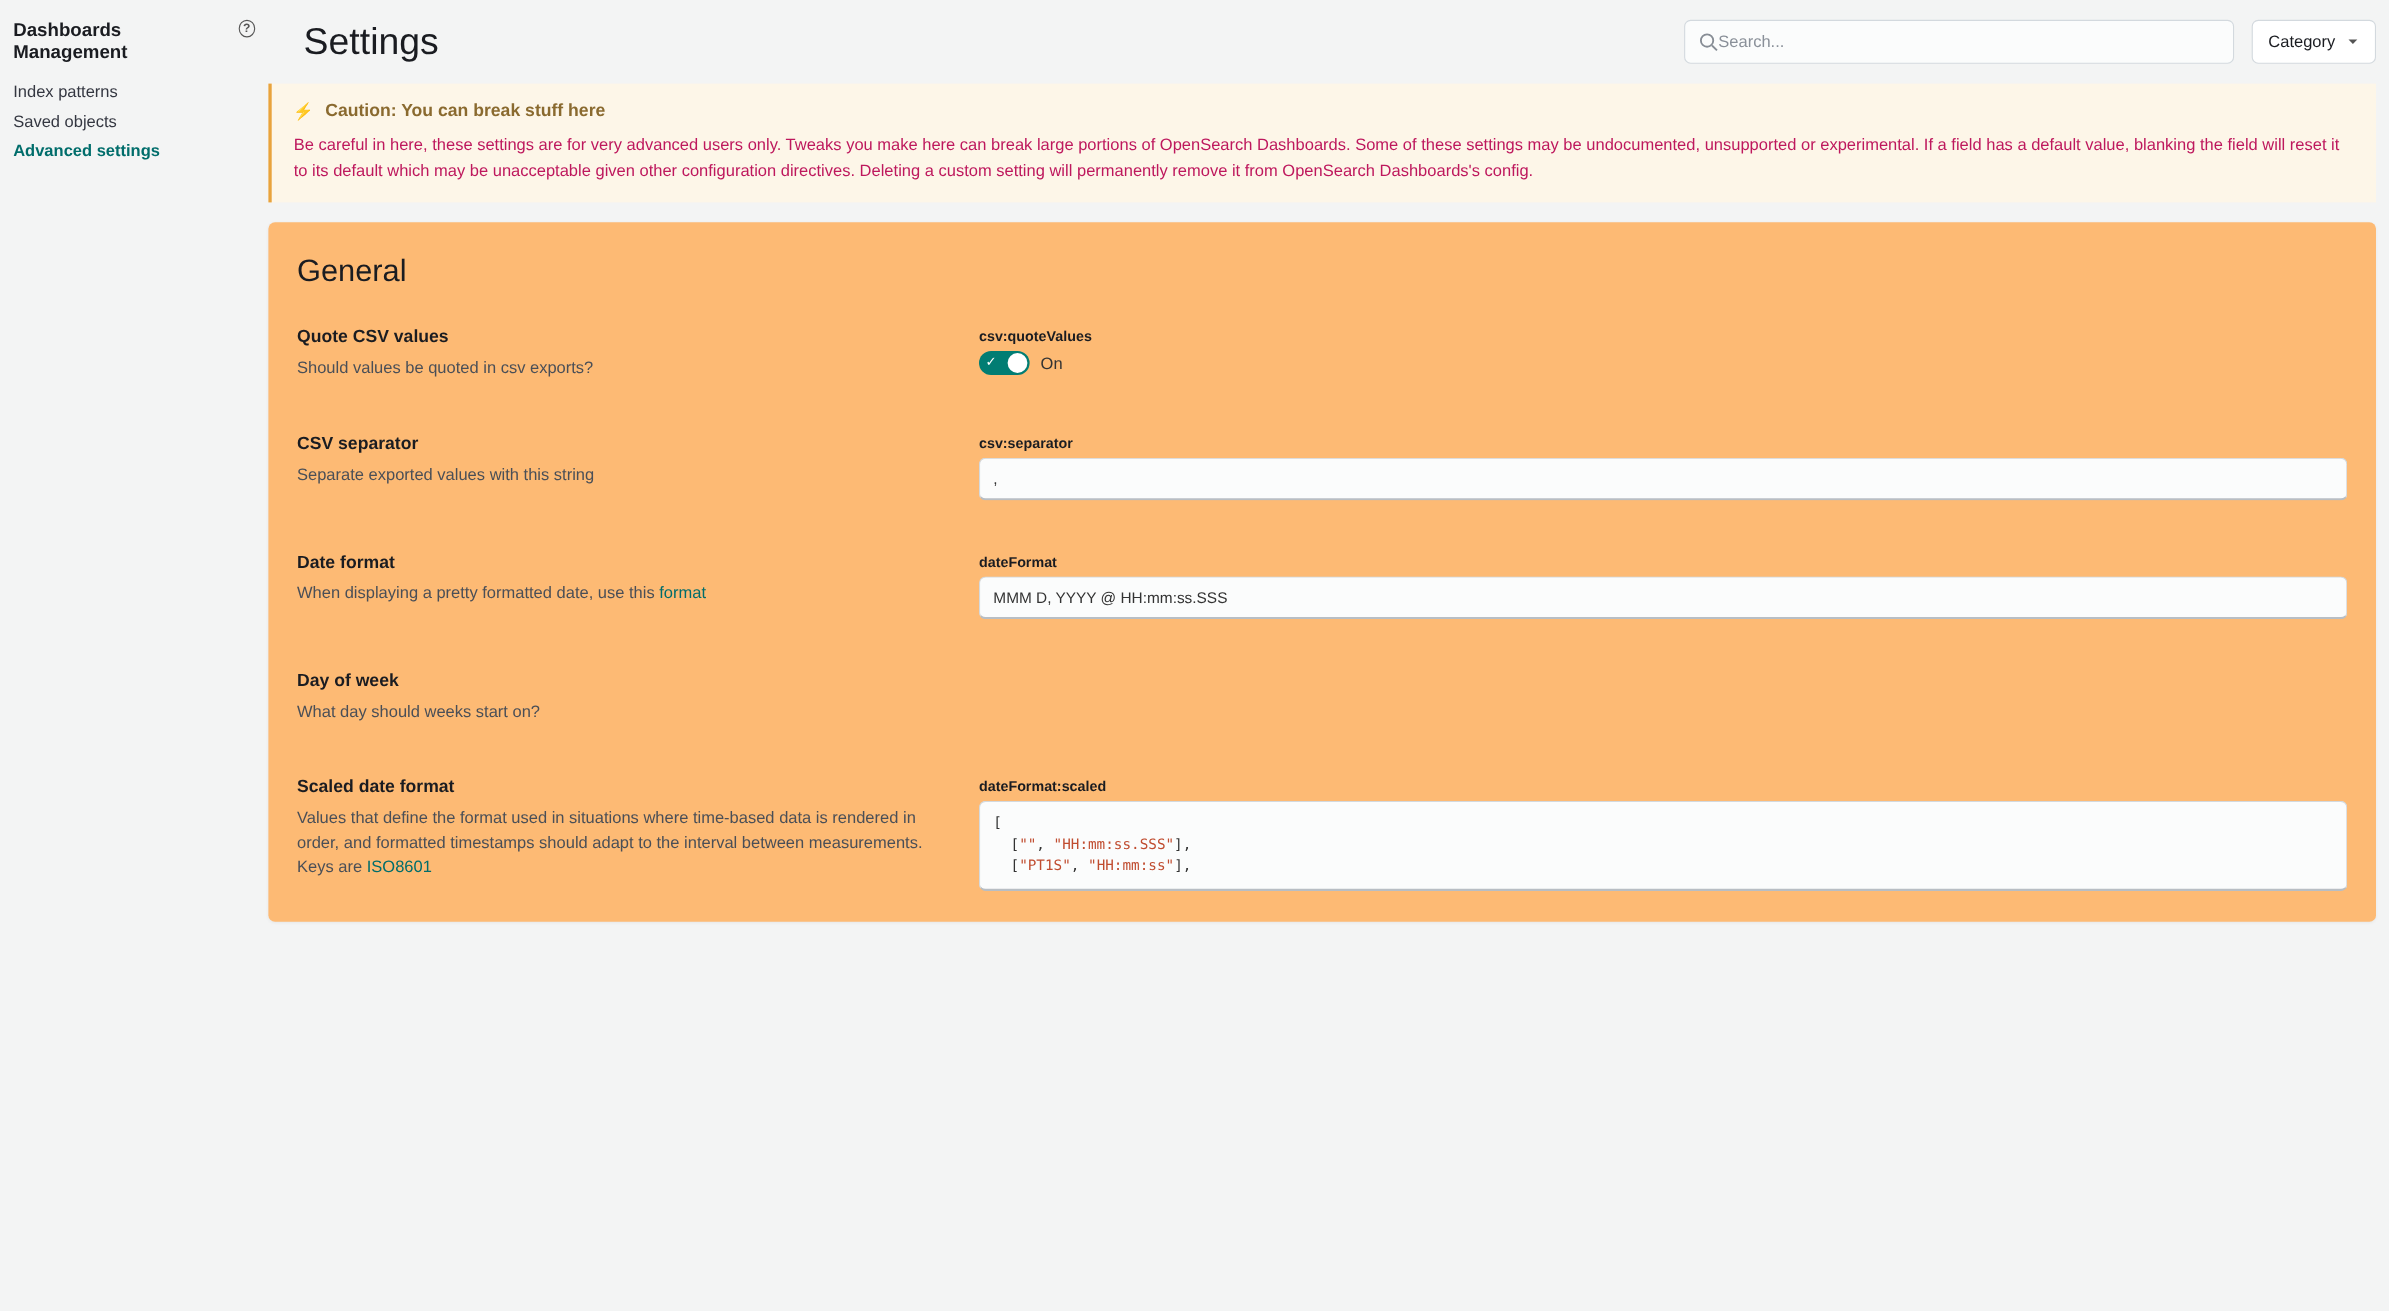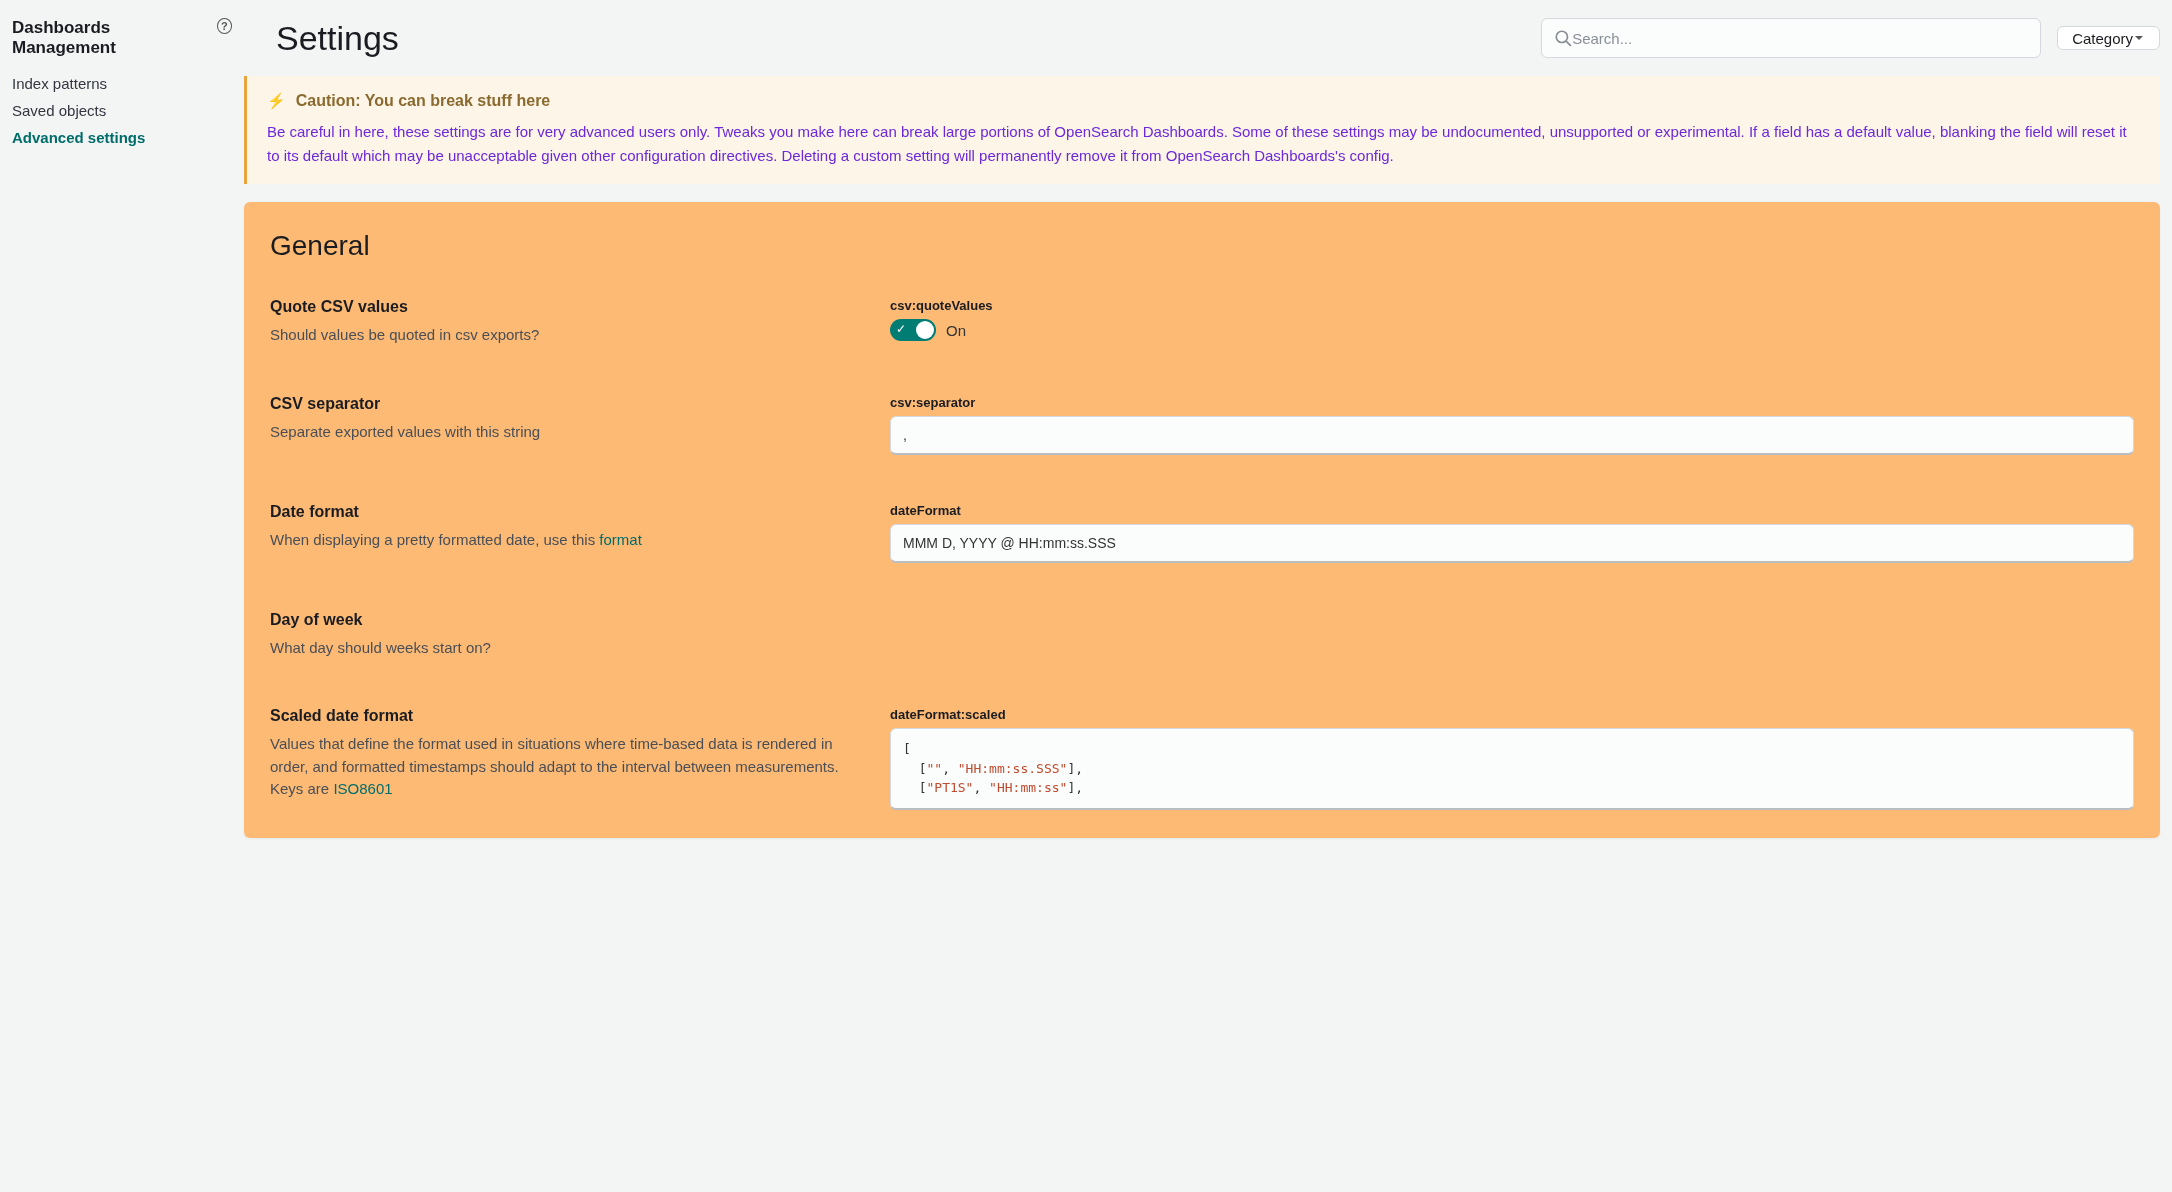--- a/index.html
+++ b/index.html
@@ -78,27 +78,28 @@
   .search-box input {
     border: none;
     background: transparent;
     outline: none;
     font-size: 15px;
     flex: 1;
     color: #333;
   }
   .search-box input::placeholder { color: #8a9099; }
   .category-btn {
-    height: 24px;
+    height: 40px;
     background: #fff;
     border: 1px solid #d3d9de;
     border-radius: 6px;
     padding: 0 14px;
     display: flex;
     align-items: center;
+    gap: 10px;
     font-size: 15px;
     color: #1a1c21;
     cursor: pointer;
   }
   .chevron-down {
     width: 12px; height: 12px;
     fill: #555;
   }
   .callout {
     background: #fdf6e8;
@@ -112,21 +113,21 @@
     gap: 10px;
     margin-bottom: 10px;
   }
   .callout-title {
     color: #8a6a2f;
     font-weight: 600;
     font-size: 16px;
   }
   .bolt { color: #a07a2d; font-size: 15px; }
   .callout-body {
-    color: #6d28d9;
+    color: #be185d;
     font-size: 15px;
     line-height: 1.6;
   }
   .panel {
     background: #fdba74;
     border-radius: 6px;
     padding: 28px 26px;
     box-shadow: 0 1px 3px rgba(0,0,0,0.05);
   }
   .section-title {

